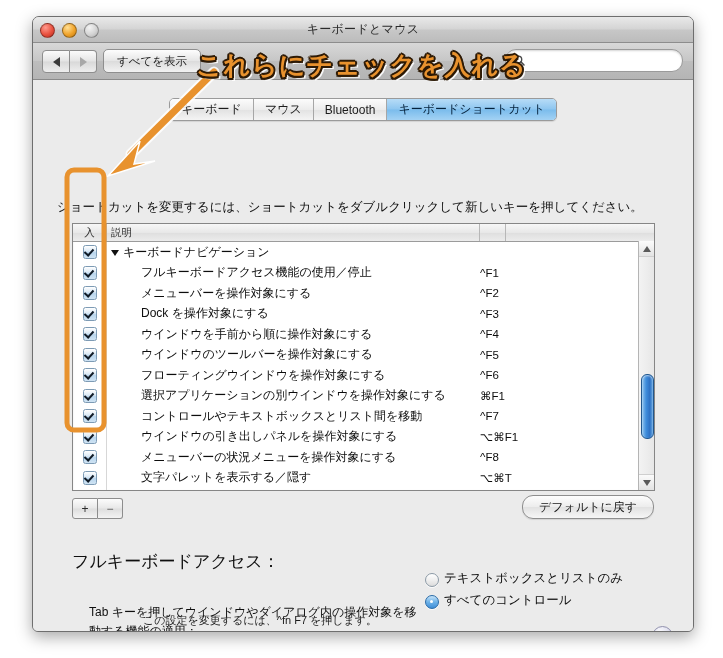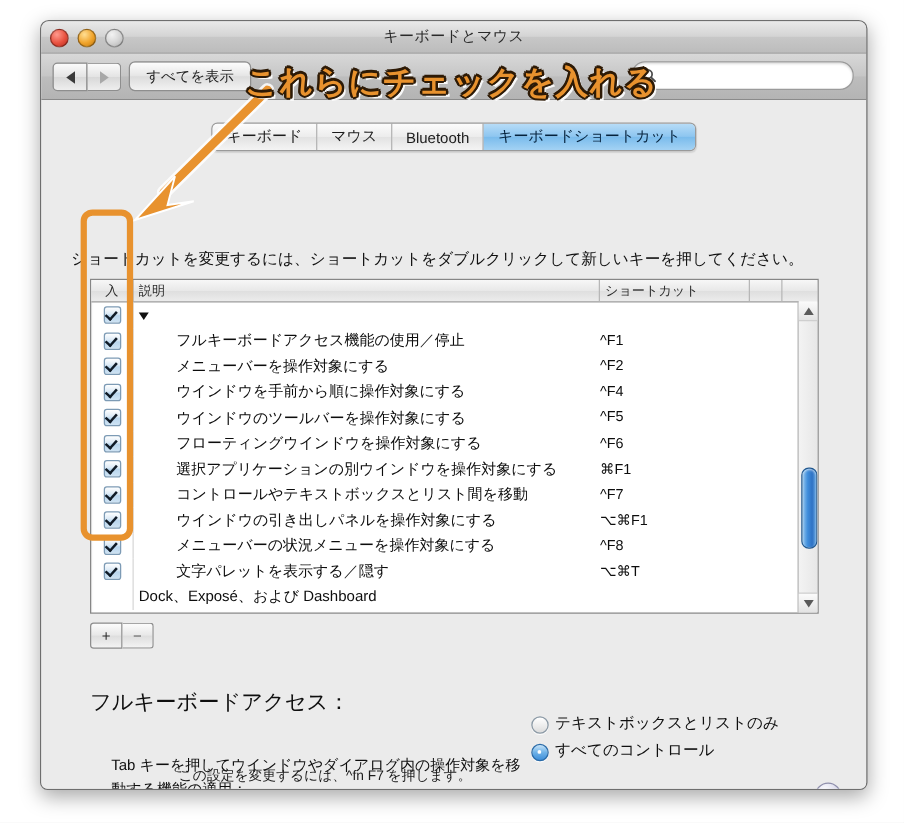--- a/index.html
+++ b/index.html
@@ -224,31 +224,31 @@
         </div>
       </div>
     </div>
 
     <div id="instruction">ショートカットを変更するには、ショートカットをダブルクリックして新しいキーを押してください。</div>
 
     <div id="table">
       <div id="thead">
         <div class="th c0">入</div>
         <div class="th c1">説明</div>
-        <div class="th c2">ショートカット</div>
         <div class="th c3"></div>
         <div class="th c4"></div>
       </div>
       <div id="tbody">
           <div class="row group">
             <div class="cell-chk">
               <span class="cb"></span>
             </div>
             <div class="cell-desc">
               <span class="disc"></span>
+              <span>キーボードナビゲーション</span>
             </div>
             <div class="cell-key">
               <span></span>
             </div>
           </div>
           <div class="row child">
             <div class="cell-chk">
               <span class="cb"></span>
             </div>
             <div class="cell-desc">
@@ -260,20 +260,31 @@
           </div>
           <div class="row child">
             <div class="cell-chk">
               <span class="cb"></span>
             </div>
             <div class="cell-desc">
               <span>メニューバーを操作対象にする</span>
             </div>
             <div class="cell-key">
               <span>^F2</span>
+            </div>
+          </div>
+          <div class="row child">
+            <div class="cell-chk">
+              <span class="cb"></span>
+            </div>
+            <div class="cell-desc">
+              <span>Dock を操作対象にする</span>
+            </div>
+            <div class="cell-key">
+              <span>^F3</span>
             </div>
           </div>
           <div class="row child">
             <div class="cell-chk">
               <span class="cb"></span>
             </div>
             <div class="cell-desc">
               <span>ウインドウを手前から順に操作対象にする</span>
             </div>
             <div class="cell-key">
@@ -379,20 +390,23 @@
       </div>
     </div>
 
     <div id="pmgrp">
       <div class="pmbtn l">
         <span>+</span>
       </div>
       <div class="pmbtn r">
         <span>−</span>
       </div>
+    </div>
+    <div id="defaults">
+      <span>デフォルトに戻す</span>
     </div>
 
     <div id="divider"></div>
 
     <div id="fka-label">フルキーボードアクセス：</div>
     <div id="fka-desc">Tab キーを押してウインドウやダイアログ内の操作対象を移動する機能の適用：</div>
     <div id="fka-note">この設定を変更するには、^fn F7 を押します。</div>
 
     <div class="radio-group">
       <div class="radio-row">

